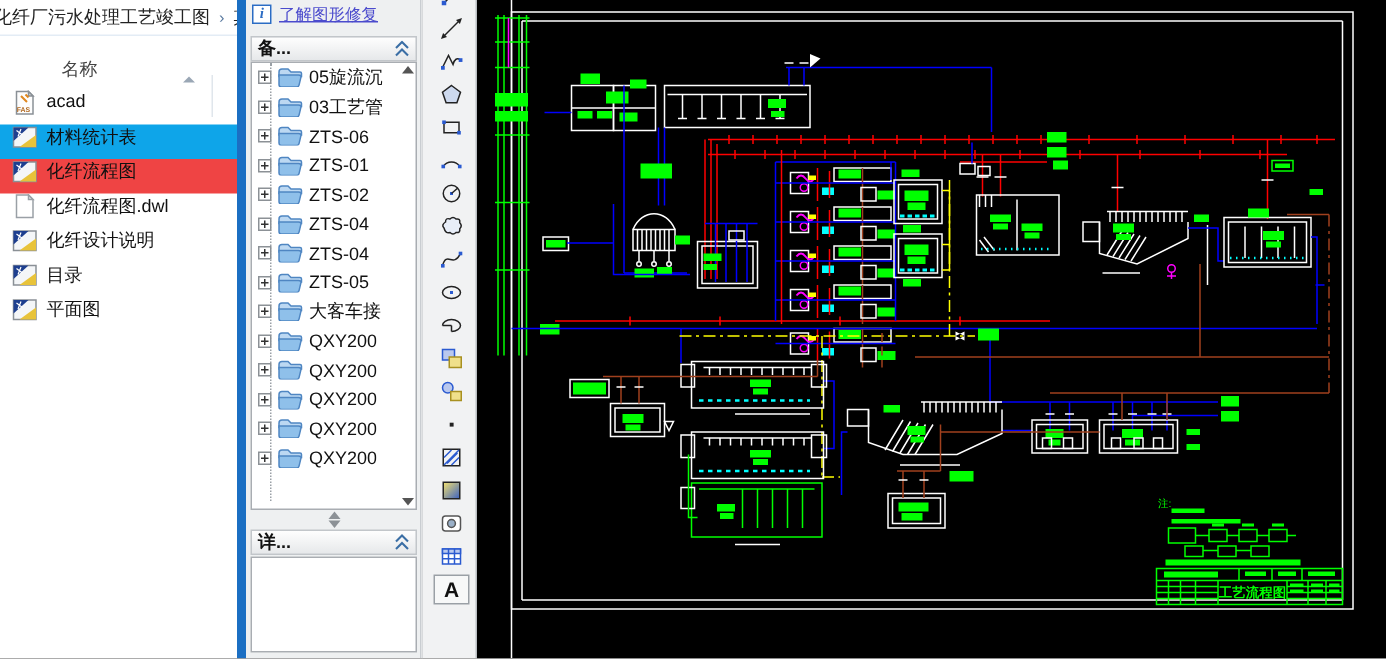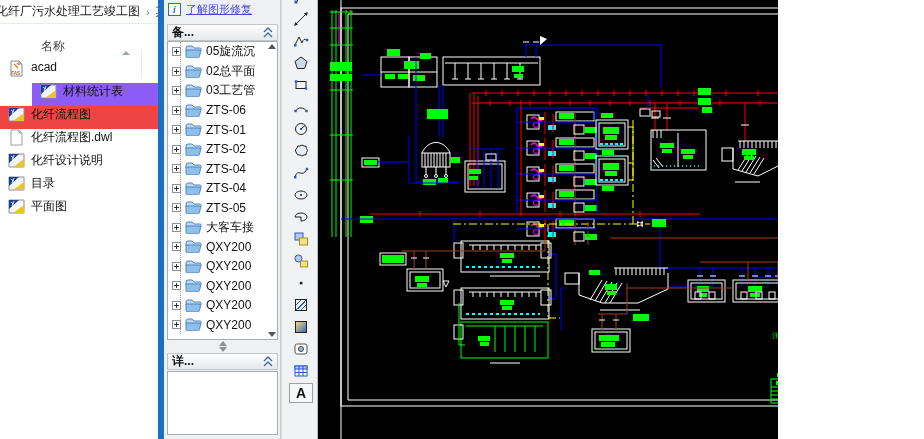--- a/index.html
+++ b/index.html
@@ -1,30 +1,30 @@
 <!DOCTYPE html>
 <html><head>
 <meta charset="utf-8">
 <style>
   * { margin:0; padding:0; box-sizing:border-box; }
   body { font-family:"Liberation Sans","DejaVu Sans",sans-serif; }
-  .screen { position:relative; width:778px; height:439px; background:#fff; overflow:hidden; }
+  .screen { position:relative; width:924px; height:439px; background:#fff; overflow:hidden; }
 
   
   .explorer { position:absolute; left:0; top:0; width:158px; height:439px; background:#fff; }
   .crumbbar { position:absolute; left:0; top:0; width:158px; height:24px; border-bottom:1px solid #e3ecf5; display:flex; align-items:center; font-size:12px; color:#222; white-space:nowrap; overflow:hidden; }
   .crumbbar .path { margin-left:-4px; }
   .crumbbar .sep { color:#5a7aa0; margin:0 6px; font-size:11px; }
   .colhead { position:absolute; left:0; top:24px; width:158px; height:32px; }
   .colhead .name { position:absolute; left:41px; top:14px; font-size:12px; color:#444; }
   .sortcaret { position:absolute; left:122px; top:27px; width:0; height:0; border-left:4px solid transparent; border-right:4px solid transparent; border-bottom:4px solid #9aa7b5; }
   .colsep { position:absolute; left:141px; top:26px; width:1px; height:28px; background:#e0e6ec; }
   .filelist { position:absolute; left:0; top:60px; width:158px; }
   .frow { display:flex; align-items:flex-start; height:23px; padding-left:8px; font-size:12px; color:#111; white-space:nowrap; overflow:hidden; }
-  .frow.hover { background:#8b5cf6;margin-left:32px; }
+  .frow.hover { background:#0ea5e9; }
   .frow.selected { background:#ef4444; }
   .frow .ficon { width:17px; height:17px; margin-right:6px; flex:0 0 17px; }
 
   
   .acad-edge { position:absolute; left:158px; top:0; width:6px; height:439px; background:#1b6fc3; }
 
   
   .recovery { position:absolute; left:164px; top:0; width:117px; height:439px; background:#eef0f1; border-right:1px solid #c9cdd1; }
   .helprow { position:absolute; left:4px; top:0px; height:19px; display:flex; align-items:center; }
   .info-ic { width:13px; height:13px; border:1px solid #2b6cc4; color:#2b6cc4; font:italic bold 10px "Liberation Serif",serif; text-align:center; line-height:12px; background:#fff; margin-right:5px; }
@@ -157,28 +157,20 @@
             <path d="M1,5 h13 q2,0 1.6,1.6 l-1.2,5 q-0.3,1.4 -1.8,1.4 h-10 q-1.6,0 -1.6,-1.6 z" fill="#8fc0ea" stroke="#4f86c2"></path>
           </svg>
           <span class="tlabel">05旋流沉</span>
         </div>
       <div class="trow">
           <span class="expander"></span>
           <svg class="fold" viewBox="0 0 17 13">
             <path d="M1,3 q0,-2 2,-2 h4 l2,2 h6 q1,0 1,1 v2 h-15 z" fill="#bcd8f2" stroke="#4f86c2"></path>
             <path d="M1,5 h13 q2,0 1.6,1.6 l-1.2,5 q-0.3,1.4 -1.8,1.4 h-10 q-1.6,0 -1.6,-1.6 z" fill="#8fc0ea" stroke="#4f86c2"></path>
           </svg>
-          <span class="tlabel">02总平面</span>
-        </div>
-      <div class="trow">
-          <span class="expander"></span>
-          <svg class="fold" viewBox="0 0 17 13">
-            <path d="M1,3 q0,-2 2,-2 h4 l2,2 h6 q1,0 1,1 v2 h-15 z" fill="#bcd8f2" stroke="#4f86c2"></path>
-            <path d="M1,5 h13 q2,0 1.6,1.6 l-1.2,5 q-0.3,1.4 -1.8,1.4 h-10 q-1.6,0 -1.6,-1.6 z" fill="#8fc0ea" stroke="#4f86c2"></path>
-          </svg>
           <span class="tlabel">03工艺管</span>
         </div>
       <div class="trow">
           <span class="expander"></span>
           <svg class="fold" viewBox="0 0 17 13">
             <path d="M1,3 q0,-2 2,-2 h4 l2,2 h6 q1,0 1,1 v2 h-15 z" fill="#bcd8f2" stroke="#4f86c2"></path>
             <path d="M1,5 h13 q2,0 1.6,1.6 l-1.2,5 q-0.3,1.4 -1.8,1.4 h-10 q-1.6,0 -1.6,-1.6 z" fill="#8fc0ea" stroke="#4f86c2"></path>
           </svg>
           <span class="tlabel">ZTS-06</span>
         </div>

